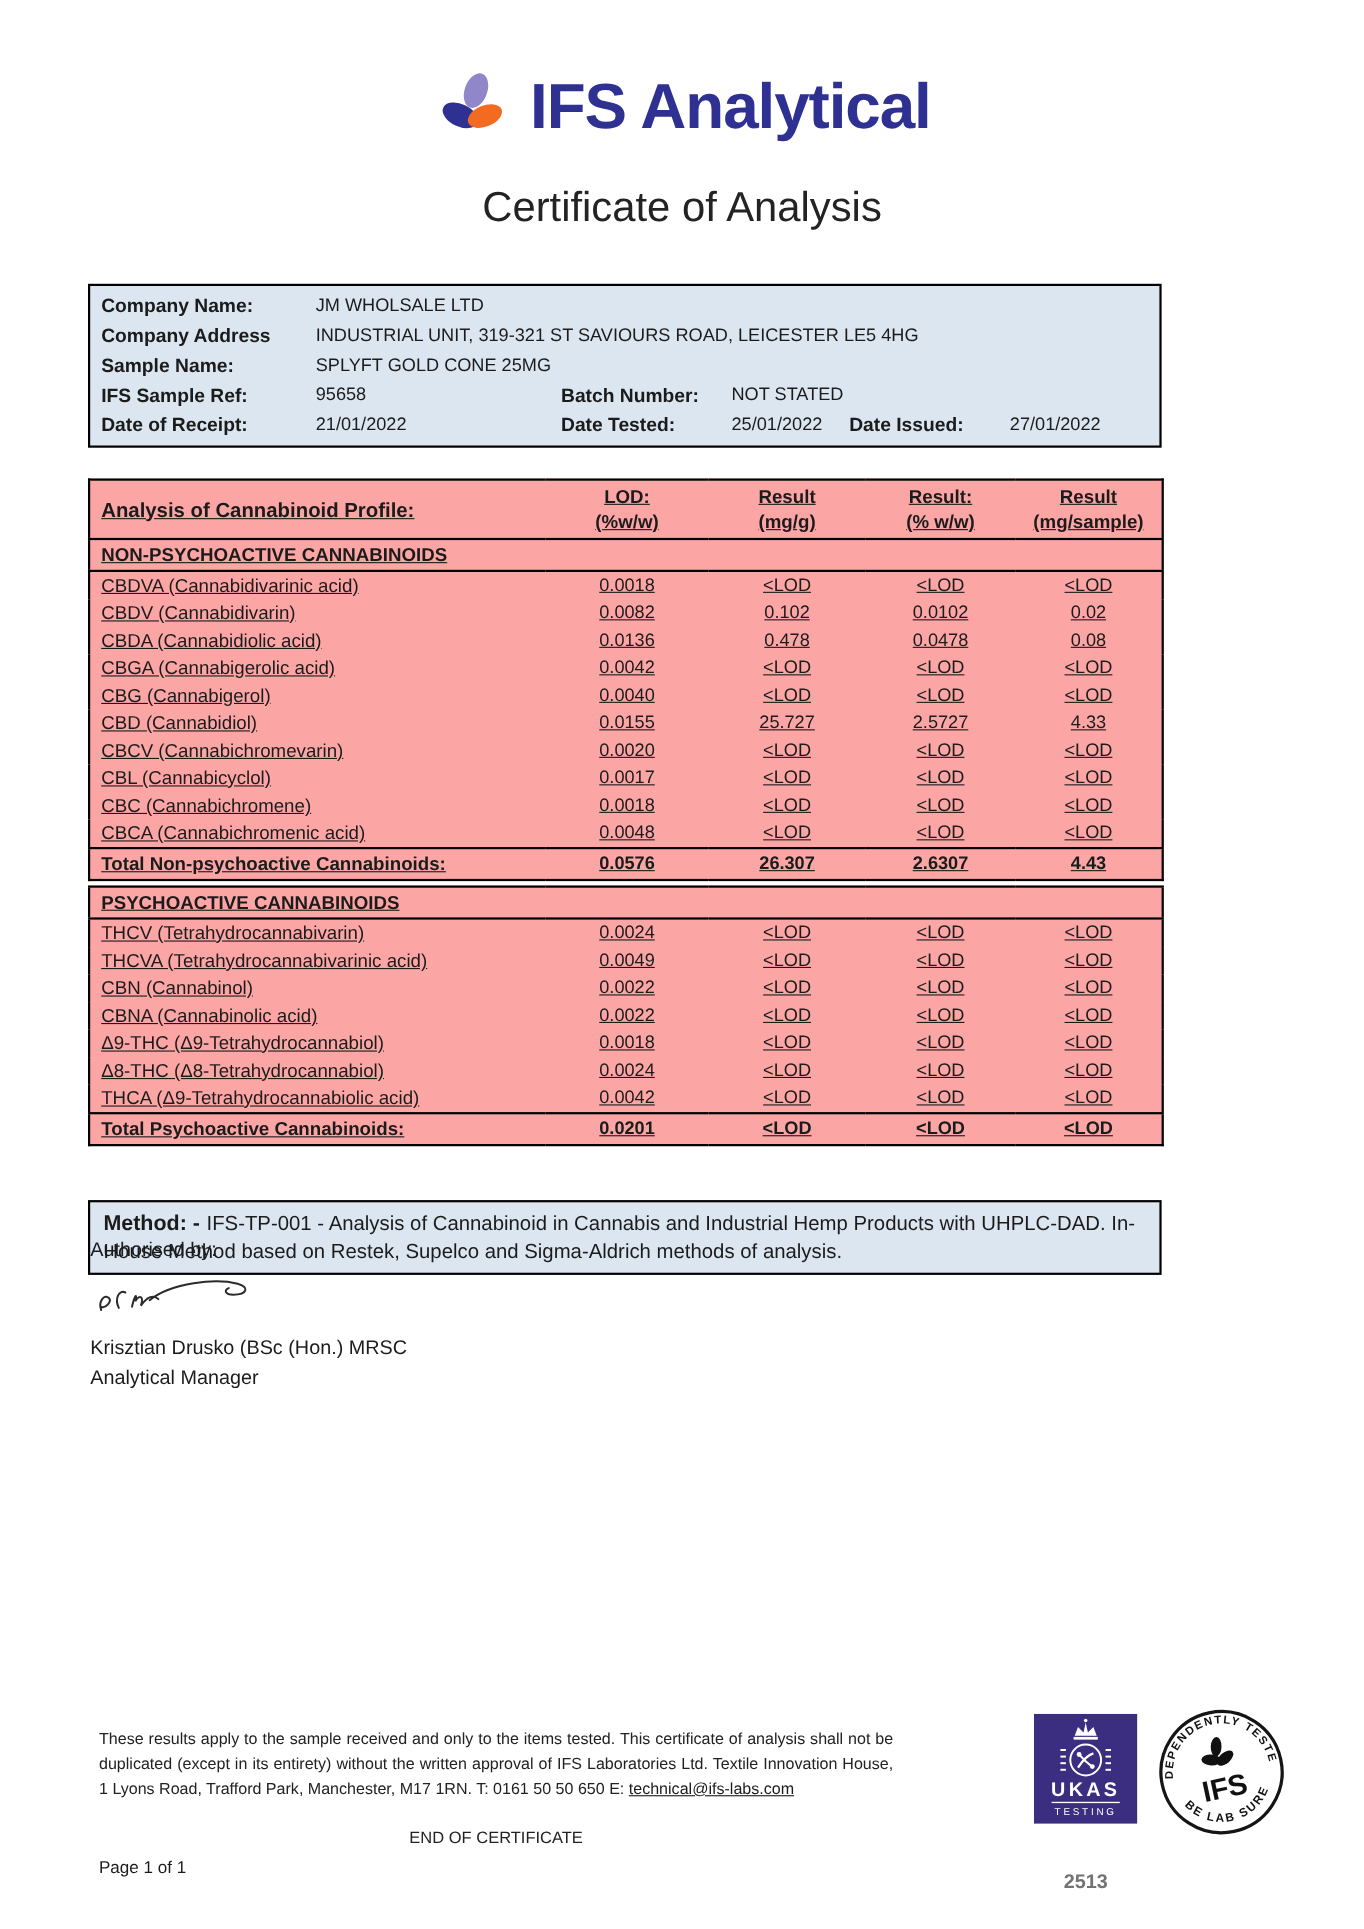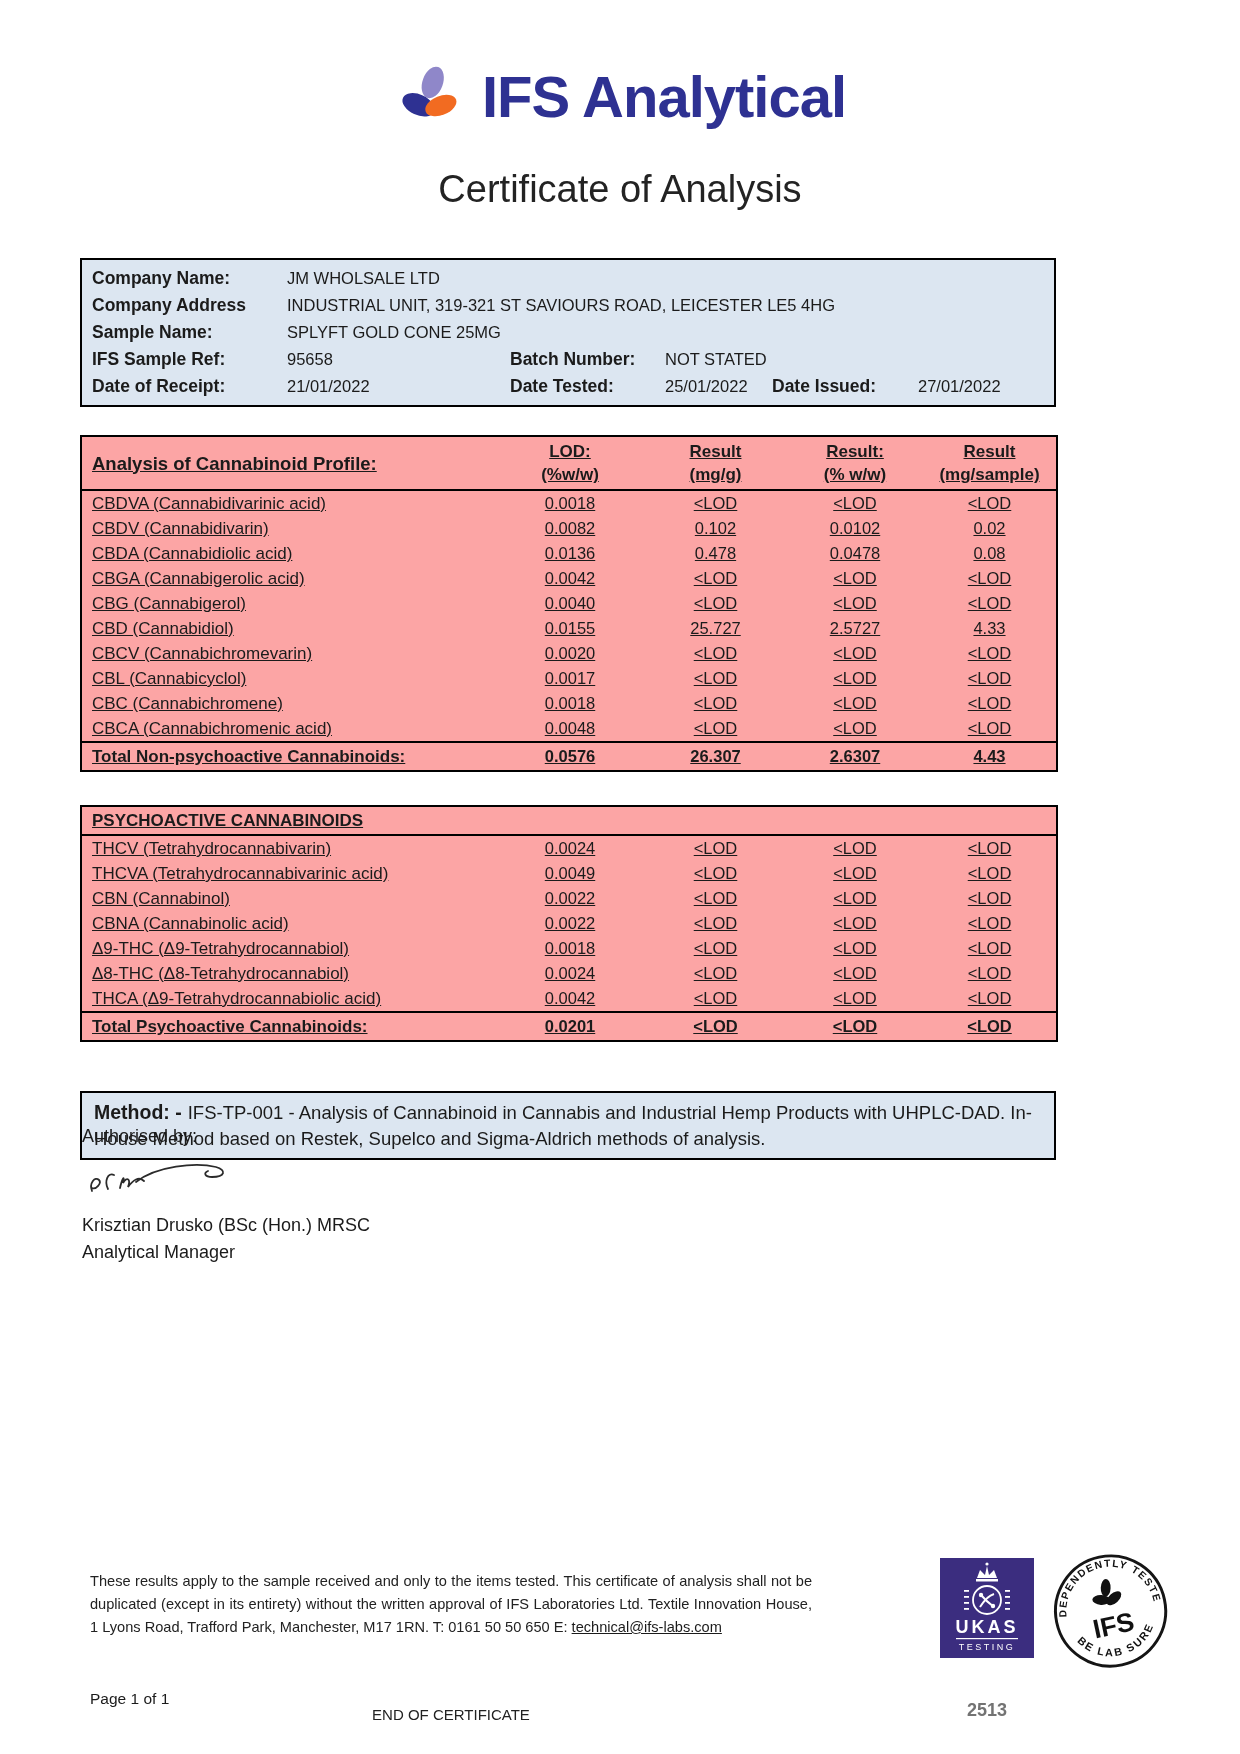--- a/index.html
+++ b/index.html
@@ -48,21 +48,21 @@
     background:#dce6f1; border:2px solid #000; padding:6px 12px; font-size:18.5px; line-height:26px; text-align:left;margin-top:44px;
   }
   .m-label { font-weight:700; font-size:19.5px; margin-right:6px; }
   
   .auth-label { position:absolute; top:1126px; left:82px; font-size:18px; }
   .signature  { position:absolute; top:1150px; left:84px; }
   .auth-name  { position:absolute; top:1212px; left:82px; font-size:18px; line-height:27px; }
   
   .disclaimer { position:absolute; top:1570px; left:90px; width:722px; font-size:14.6px; line-height:23px; text-align:justify; color:#222; }
   .email-link { color:#1b1b1b; text-decoration:underline; }
-  .end-cert   { position:absolute; top:1662px; left:90px; width:722px; text-align:center; font-size:15px; color:#222;margin-top:44px; }
+  .end-cert   { position:absolute; top:1662px; left:90px; width:722px; text-align:center; font-size:15px; color:#222; }
   .page-num   { position:absolute; top:1690px; left:90px; font-size:15.5px; }
   .ukas-box   { position:absolute; top:1558px; left:940px; }
   .ukas-num   { position:absolute; top:1700px; left:940px; width:94px; text-align:center; font-size:18px; font-weight:700; color:#737373; }
   .stamp      { position:absolute; top:1552px; left:1052px; transform:rotate(-12deg); }
 </style>
 </head>
 <body>
 
 <div class="page">
 
@@ -128,20 +128,23 @@
           <div>Result:</div>
           <div>(% w/w)</div>
         </th>
         <th class="col-head">
           <div>Result</div>
           <div>(mg/sample)</div>
         </th>
       </tr>
     </thead>
     <tbody id="np-body">
+        <tr class="section">
+          <td colspan="5">NON-PSYCHOACTIVE CANNABINOIDS</td>
+        </tr>
         <tr>
           <td>CBDVA (Cannabidivarinic acid)</td>
           <td class="num">0.0018</td>
           <td class="num">&lt;LOD</td>
           <td class="num">&lt;LOD</td>
           <td class="num">&lt;LOD</td>
         </tr>
         <tr>
           <td>CBDV (Cannabidivarin)</td>
           <td class="num">0.0082</td>

